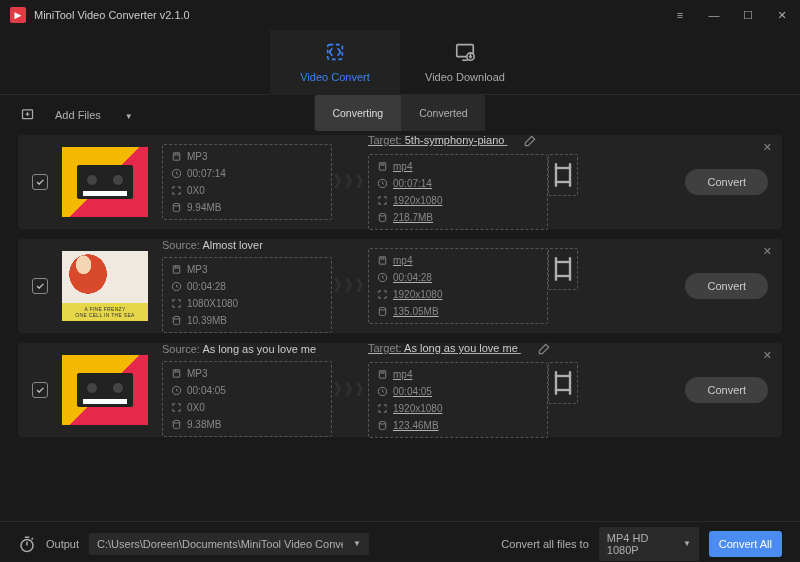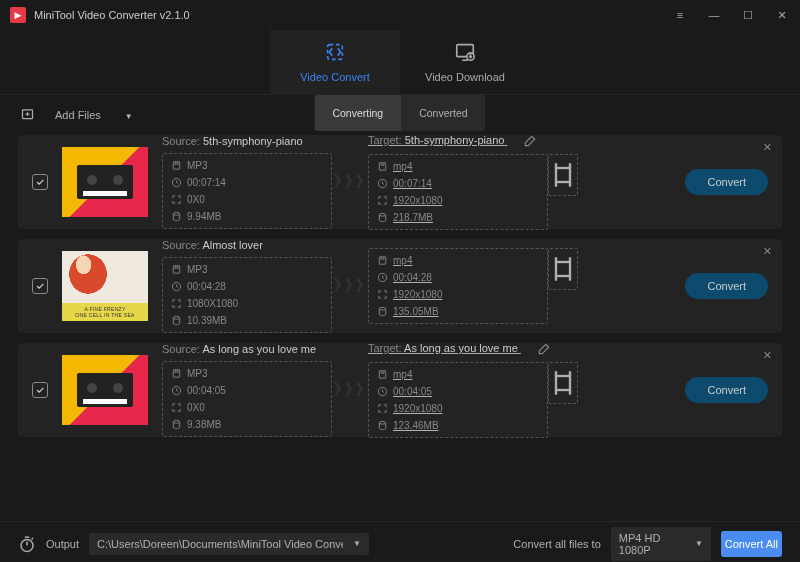--- a/index.html
+++ b/index.html
@@ -121,42 +121,42 @@
 .arrows { width: 36px; color: #444; font-size: 16px; letter-spacing: -5px; text-align: center; }
 .edit {
   width: 14px; height: 14px; cursor: pointer; color: #888;
 }
 .previewbtn {
   width: 30px; height: 42px; border: 1px dashed #555;
   display: flex; align-items: center; justify-content: center;
   border-radius: 2px; cursor: pointer;
 }
 .convertbtn {
-  margin-left: auto; background: #0c4a6e; color: #ccc;
+  margin-left: auto; background: #404040; color: #ccc;
   padding: 7px 22px; border-radius: 13px; font-size: 11px;
   cursor: pointer;
 }
 .closex {
   position: absolute; top: 6px; right: 10px; color: #888;
   cursor: pointer; font-size: 11px;
 }
 
 .footer {
   height: 44px; border-top: 1px solid #2a2a2a;
   display: flex; align-items: center; padding: 0 18px; gap: 10px;
   font-size: 11px;
 }
 .pathbox, .profilebox {
   background: #2a2a2a; padding: 5px 8px; border-radius: 2px;
   display: flex; align-items: center; gap: 10px;
 }
 .pathbox { width: 280px; justify-content: space-between; }
 .profilebox { width: 100px; justify-content: space-between; gap: 16px; }
 .convertall {
-  background: #4a8cf0; color: #fff; padding: 7px 4px;
+  background: #4a8cf0; color: #fff; padding: 7px 10px;
   border-radius: 3px; cursor: pointer; font-size: 11px;
 }
 .fspacer { flex: 1; }
 </style>
 </head>
 <body>
 
 <div class="titlebar">
   <div class="logo">▶</div>
   <div class="title">MiniTool Video Converter v2.1.0</div>
@@ -212,21 +212,20 @@
         <svg viewBox="0 0 24 24" fill="none" stroke="#ccc" stroke-width="3">
           <path d="M5 12l5 5L20 7"></path>
         </svg>
       </div>
     <div class="thumb cassette">
         <div class="tape">
           <div class="tape-strip"></div>
         </div>
       </div>
     <div class="srcblock">
-      <div class="blklabel"><b>Source:</b> <span class="fn">5th-symphony-piano</span></div>
       <div class="infobox">
         <div class="info">
             <svg viewBox="0 0 24 24" fill="none" stroke="currentColor" stroke-width="2">
               <rect x="5" y="4" width="14" height="16" rx="1"></rect>
               <path d="M9 4v6l3-2 3 2V4"></path>
             </svg>
             <span>MP3</span>
           </div>
         <div class="info">
             <svg viewBox="0 0 24 24" fill="none" stroke="currentColor" stroke-width="2">

